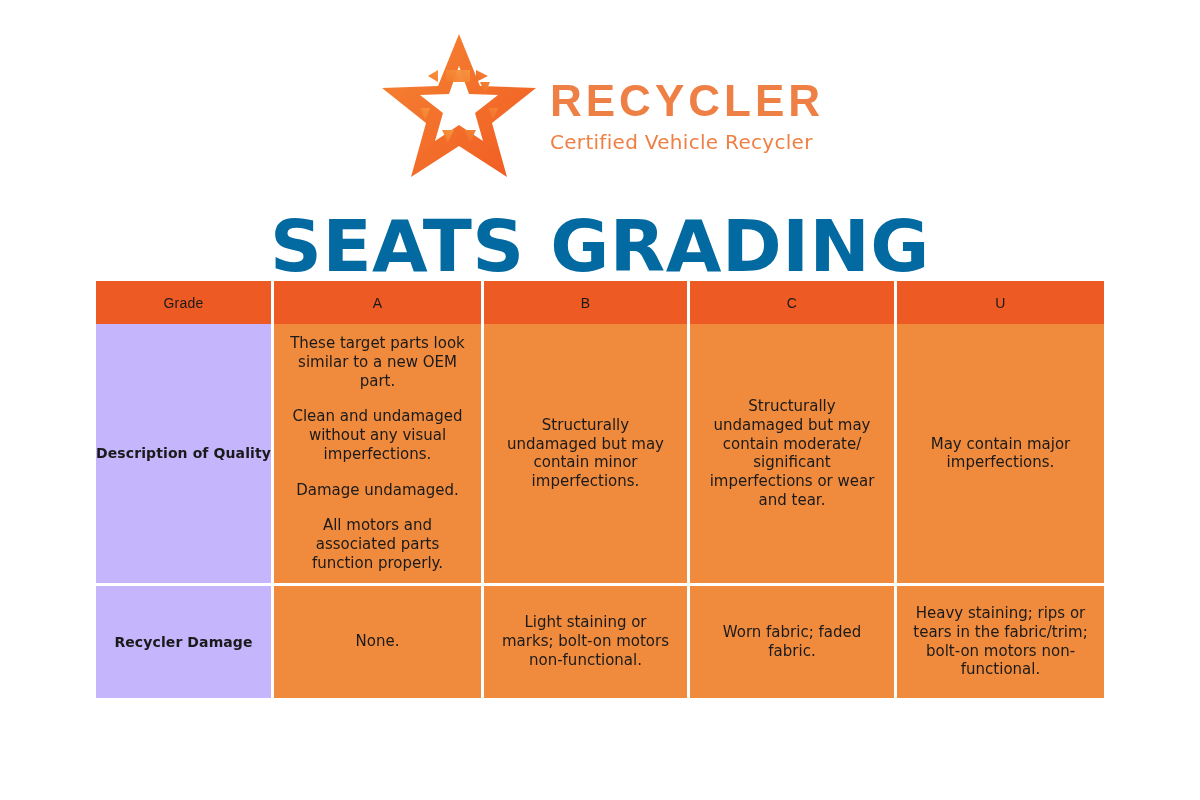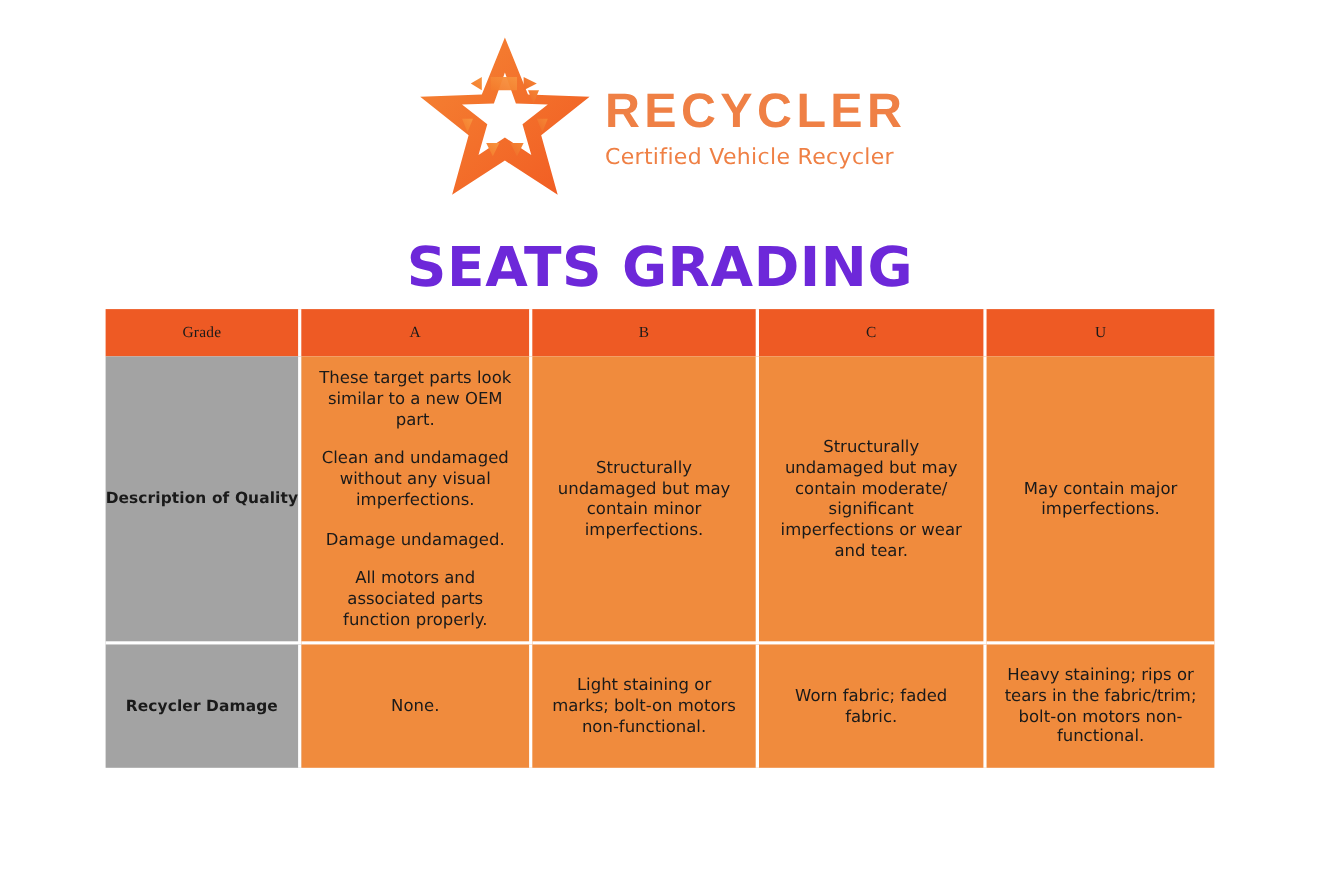--- a/index.html
+++ b/index.html
@@ -61,27 +61,27 @@
     letter-spacing: 0.3px;
     line-height: 1.35;
     margin-top: 4px;
     font-family: "DejaVu Sans", sans-serif;
   }
 
   
   .page-title {
     position: absolute;
     left: 0;
-    top: 214px;
+    top: 204px;
     width: 1200px;
     text-align: center;
-    font-size: 50px;
+    font-size: 72px;
     font-weight: bold;
     letter-spacing: 0.5px;
-    color: #6d28d9;
+    color: #0369a1;
     font-family: "DejaVu Sans", sans-serif;
   }
 
   
   .grade-table {
     position: absolute;
     left: 96px;
     top: 281px;
     width: 1008px;
     border-collapse: separate;
@@ -106,26 +106,26 @@
   .col-a     { width: 210px; }
   .col-b     { width: 206px; }
   .col-c     { width: 207px; }
   .col-u     { width: 207px; }
 
   thead th {
     background: #ee5a24;
     height: 43px;
     font-size: 14px;
     font-weight: bold;
-    font-family: Liberation Serif, serif;
+    font-family: Liberation Sans, sans-serif;
     letter-spacing: 0.2px;
   }
 
   td.row-label {
-    background: #a3a3a3;
+    background: #c4b5fd;
     font-size: 14px;
     font-weight: bold;
     font-family: "DejaVu Sans", sans-serif;
     letter-spacing: 0.1px;
   }
 
   td.cell {
     background: #f08b3d;
     font-size: 15px;
     line-height: 1.25;

